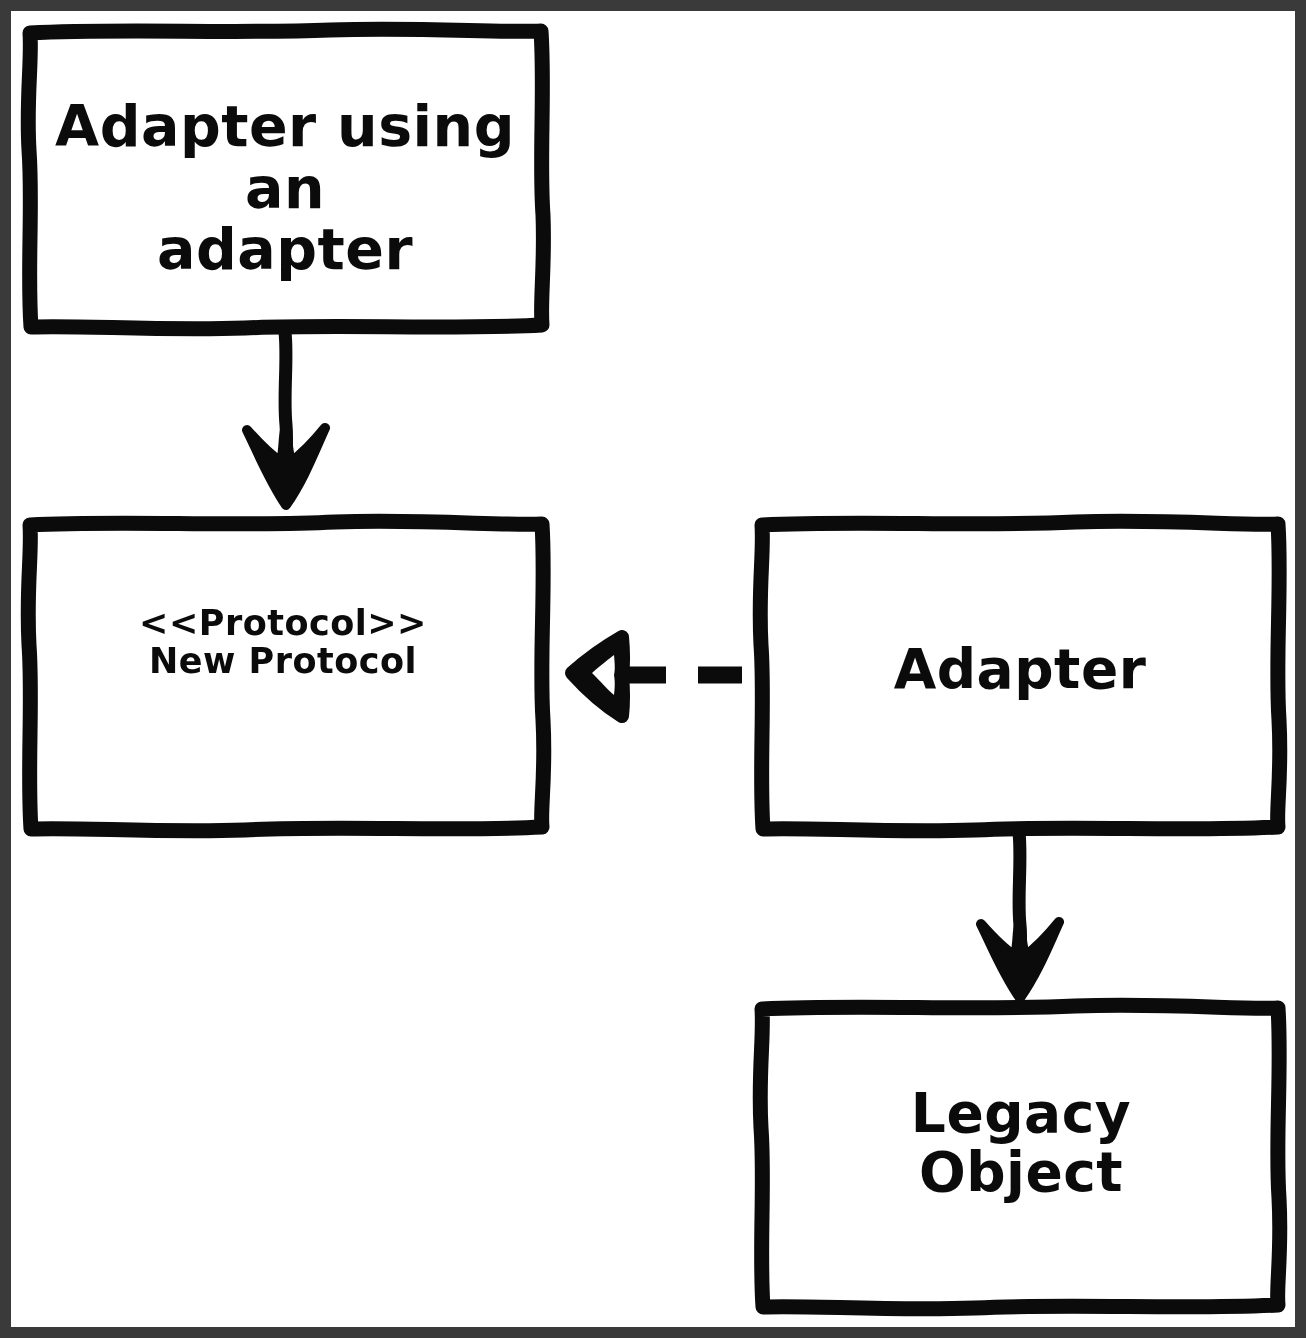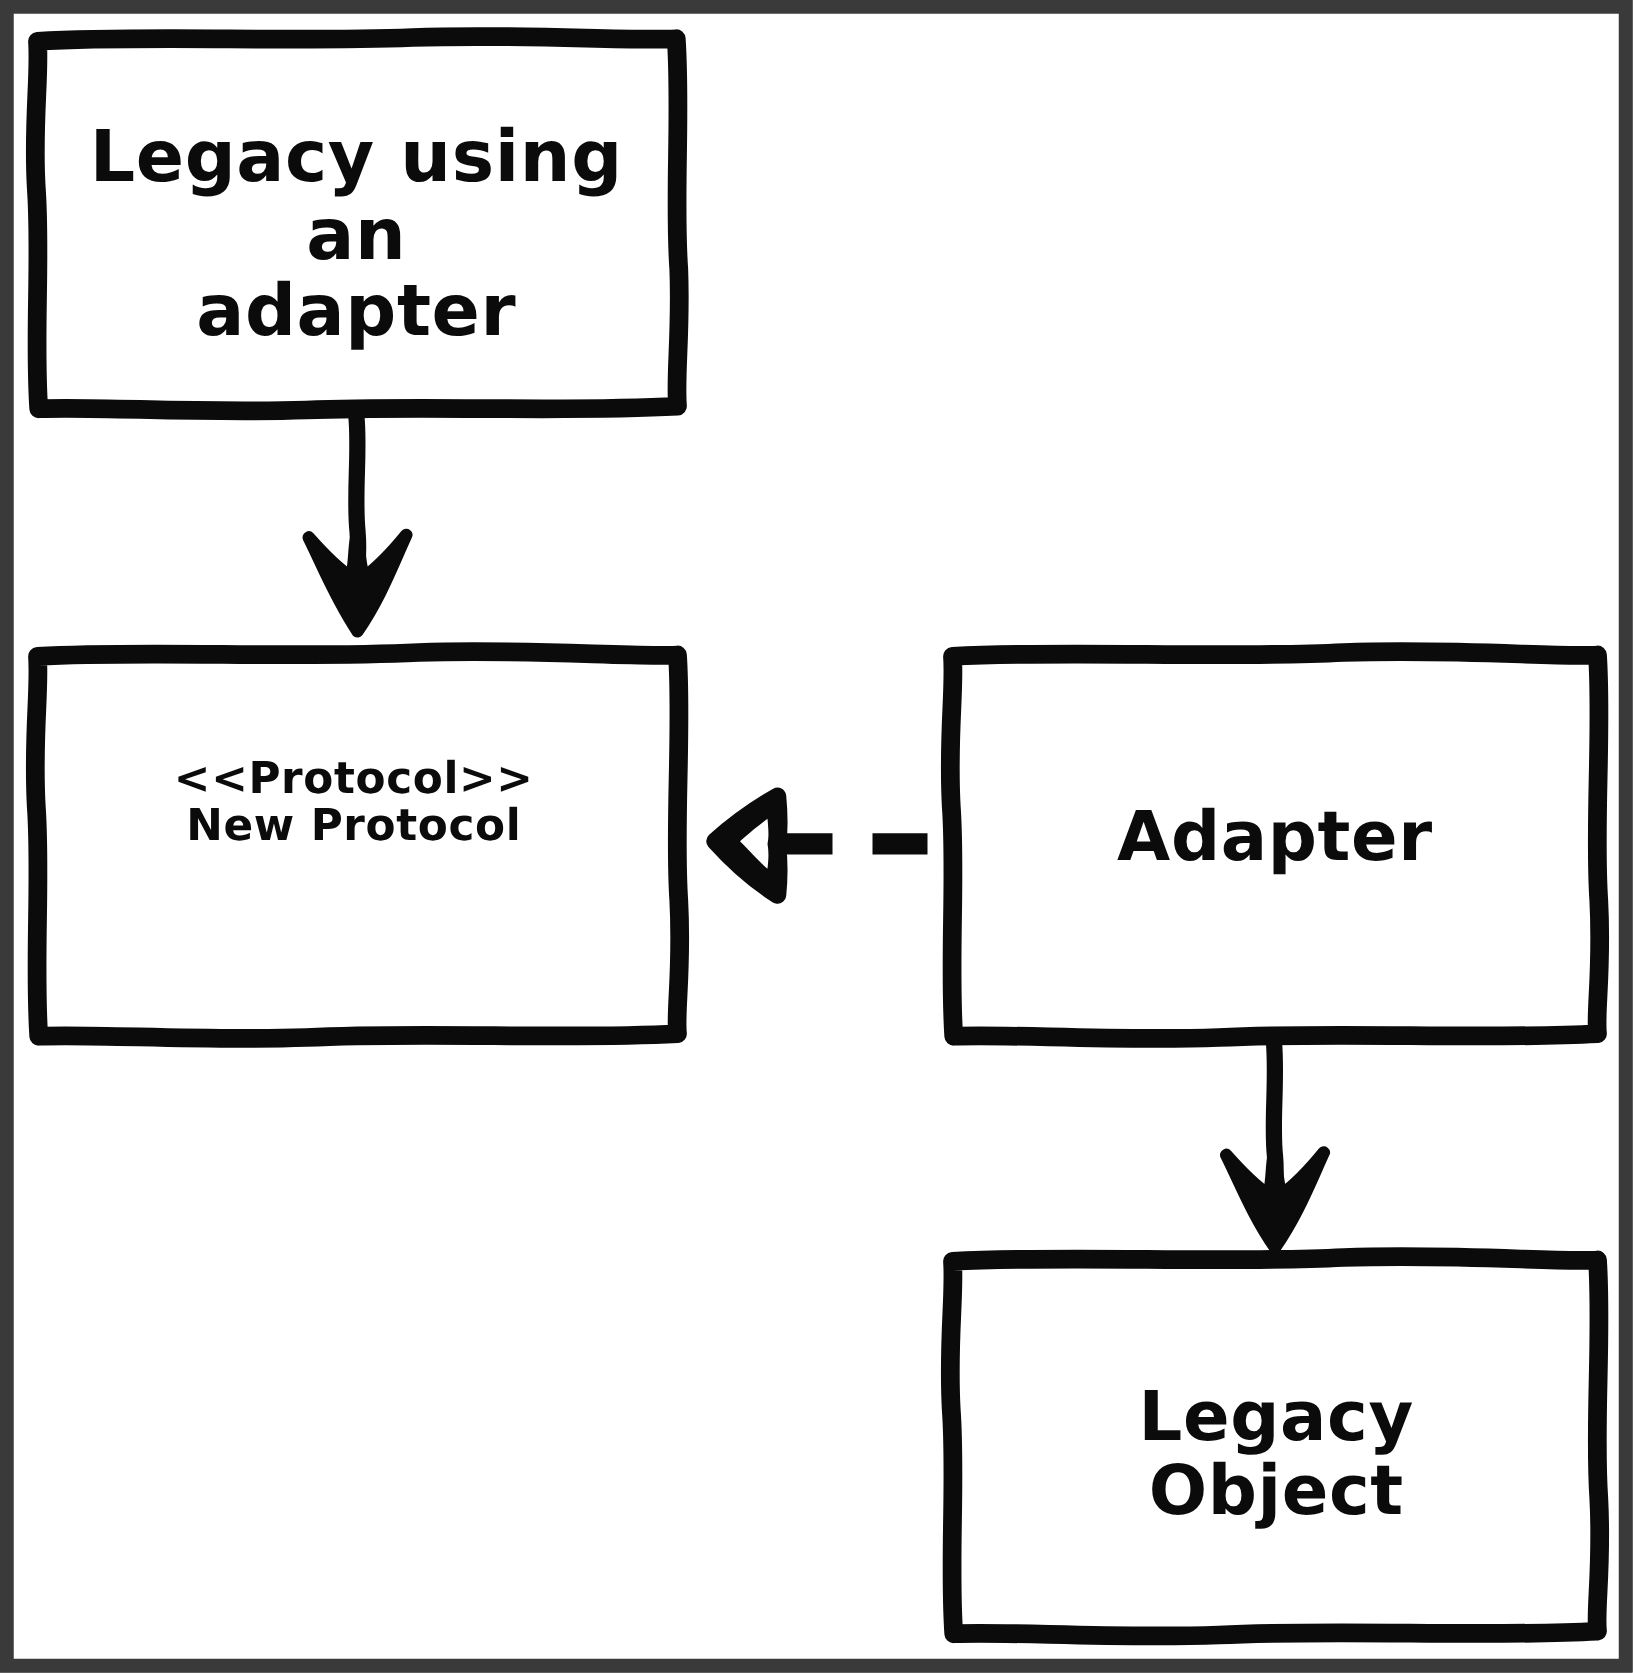--- a/index.html
+++ b/index.html
@@ -49,21 +49,20 @@
     left: 34px; top: 605px; width: 498px;
     font-size: 35px;
   }
   #lbl-adapter {
     left: 760px; top: 640px; width: 520px;
     font-size: 55px;
   }
   #lbl-legacy {
     left: 756px; top: 1084px; width: 530px;
     font-size: 55px;
-    margin-top: 20px;
   }
 </style>
 </head>
 <body>
 
 <div id="canvas">
   <div id="paper"></div>
 
   <svg id="vec" viewBox="0 0 1306 1338">
 
@@ -112,21 +111,21 @@
 
     <g>
       <path fill="none" stroke="#0b0b0b" stroke-width="15" stroke-linecap="round" stroke-linejoin="round" d="M762,1009 C860,1004 975,1011 1075,1006 C1170,1003 1245,1010 1278,1008
            C1282,1068 1275,1140 1279,1198 C1282,1252 1276,1288 1278,1305
            C1185,1310 1072,1303 975,1308 C890,1311 806,1305 763,1307
            C759,1250 765,1182 761,1128 C758,1074 764,1036 762,1009 Z"></path>
     </g>
 
   </svg>
 
-  <div class="node-label" id="lbl-client">Legacy using an
+  <div class="node-label" id="lbl-client">Adapter using an
 adapter</div>
 
   <div class="node-label" id="lbl-protocol">&lt;&lt;Protocol&gt;&gt;
 New Protocol</div>
 
   <div class="node-label" id="lbl-adapter">Adapter</div>
 
   <div class="node-label" id="lbl-legacy">Legacy
 Object</div>
 </div>

